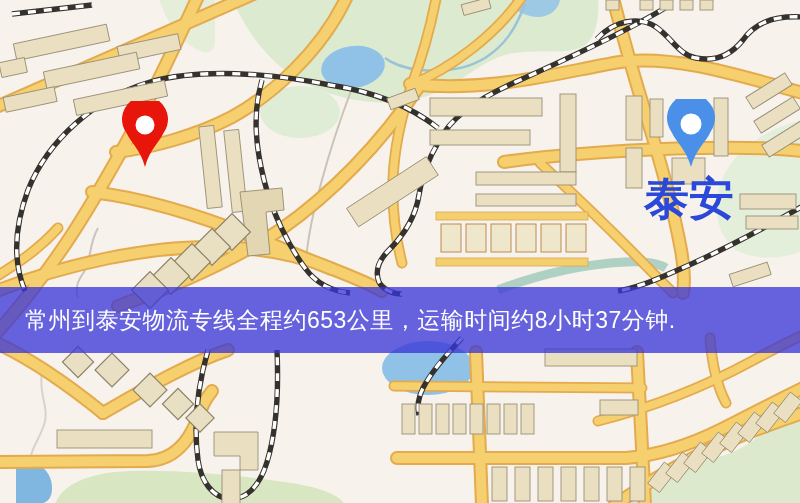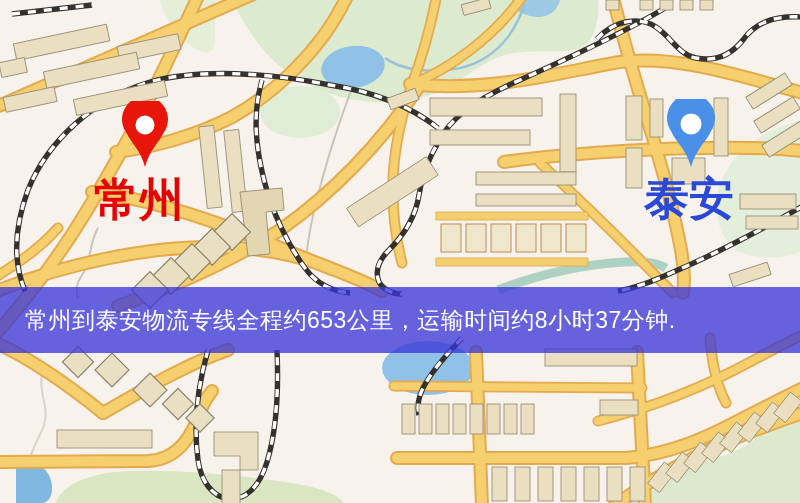--- a/index.html
+++ b/index.html
@@ -267,21 +267,20 @@
     <rect class="bd" x="762" y="404" width="15" height="27" transform="rotate(38 770 418)"></rect>
     <rect class="bd" x="780" y="394" width="15" height="27" transform="rotate(38 788 408)"></rect>
   </svg>
 
   <div class="pin" style="left:119px;top:101px;">
     <svg width="52" height="68" viewBox="0 0 52 68">
       <path d="M26,66 C21.5,49 12,41.5 7.5,32 A23,23 0 1 1 44.5,32 C40,41.5 30.5,49 26,66 Z" fill="#e8150b"></path>
       <circle cx="26" cy="24" r="9.5" fill="#ffffff"></circle>
     </svg>
   </div>
-  <div class="city-label label-origin">常州</div>
 
   <div class="pin" style="left:664px;top:99px;">
     <svg width="54" height="70" viewBox="0 0 54 70">
       <path d="M27,68 C22,50 12,43 7.5,33 A24,24 0 1 1 46.5,33 C42,43 32,50 27,68 Z" fill="#4a8fe8"></path>
       <circle cx="27" cy="25" r="10.5" fill="#ffffff"></circle>
     </svg>
   </div>
   <div class="city-label label-dest">泰安</div>
 
   <div class="banner">

